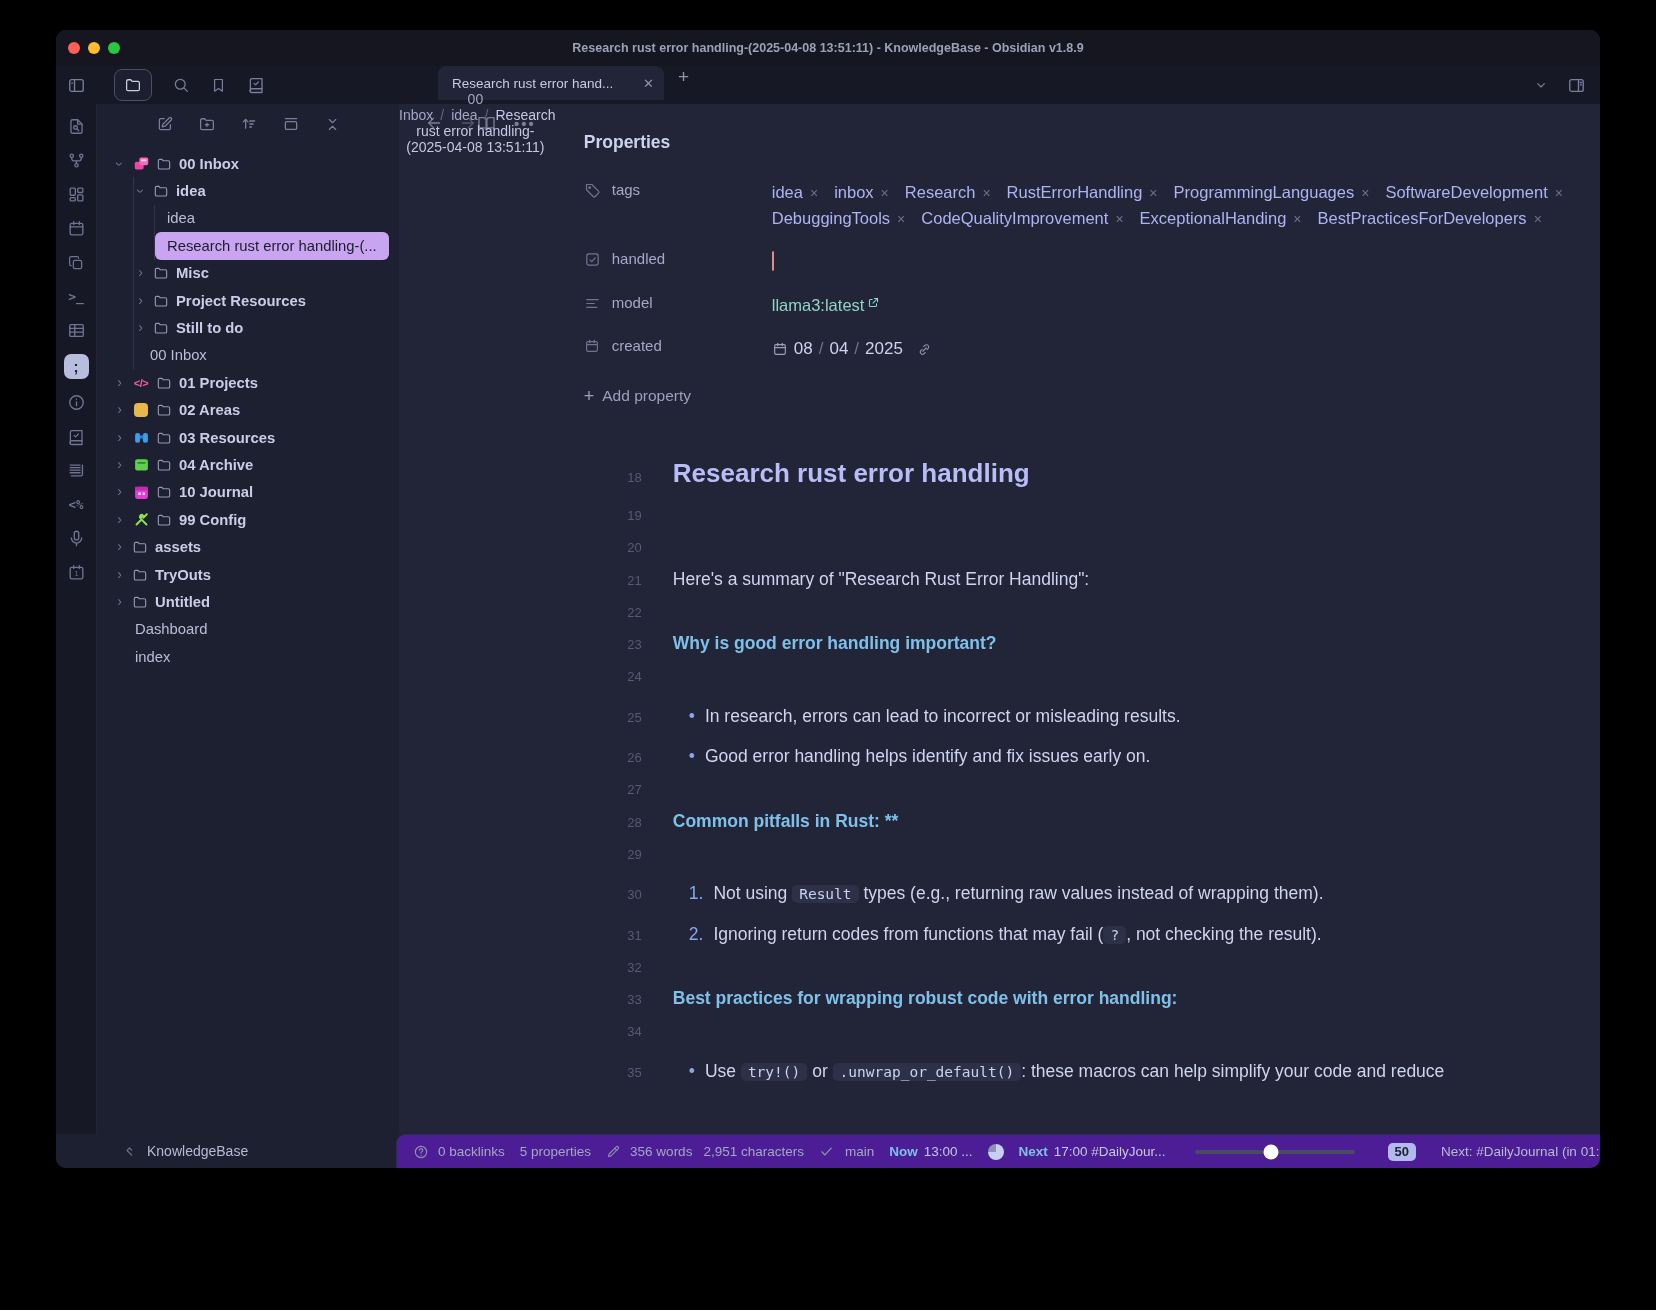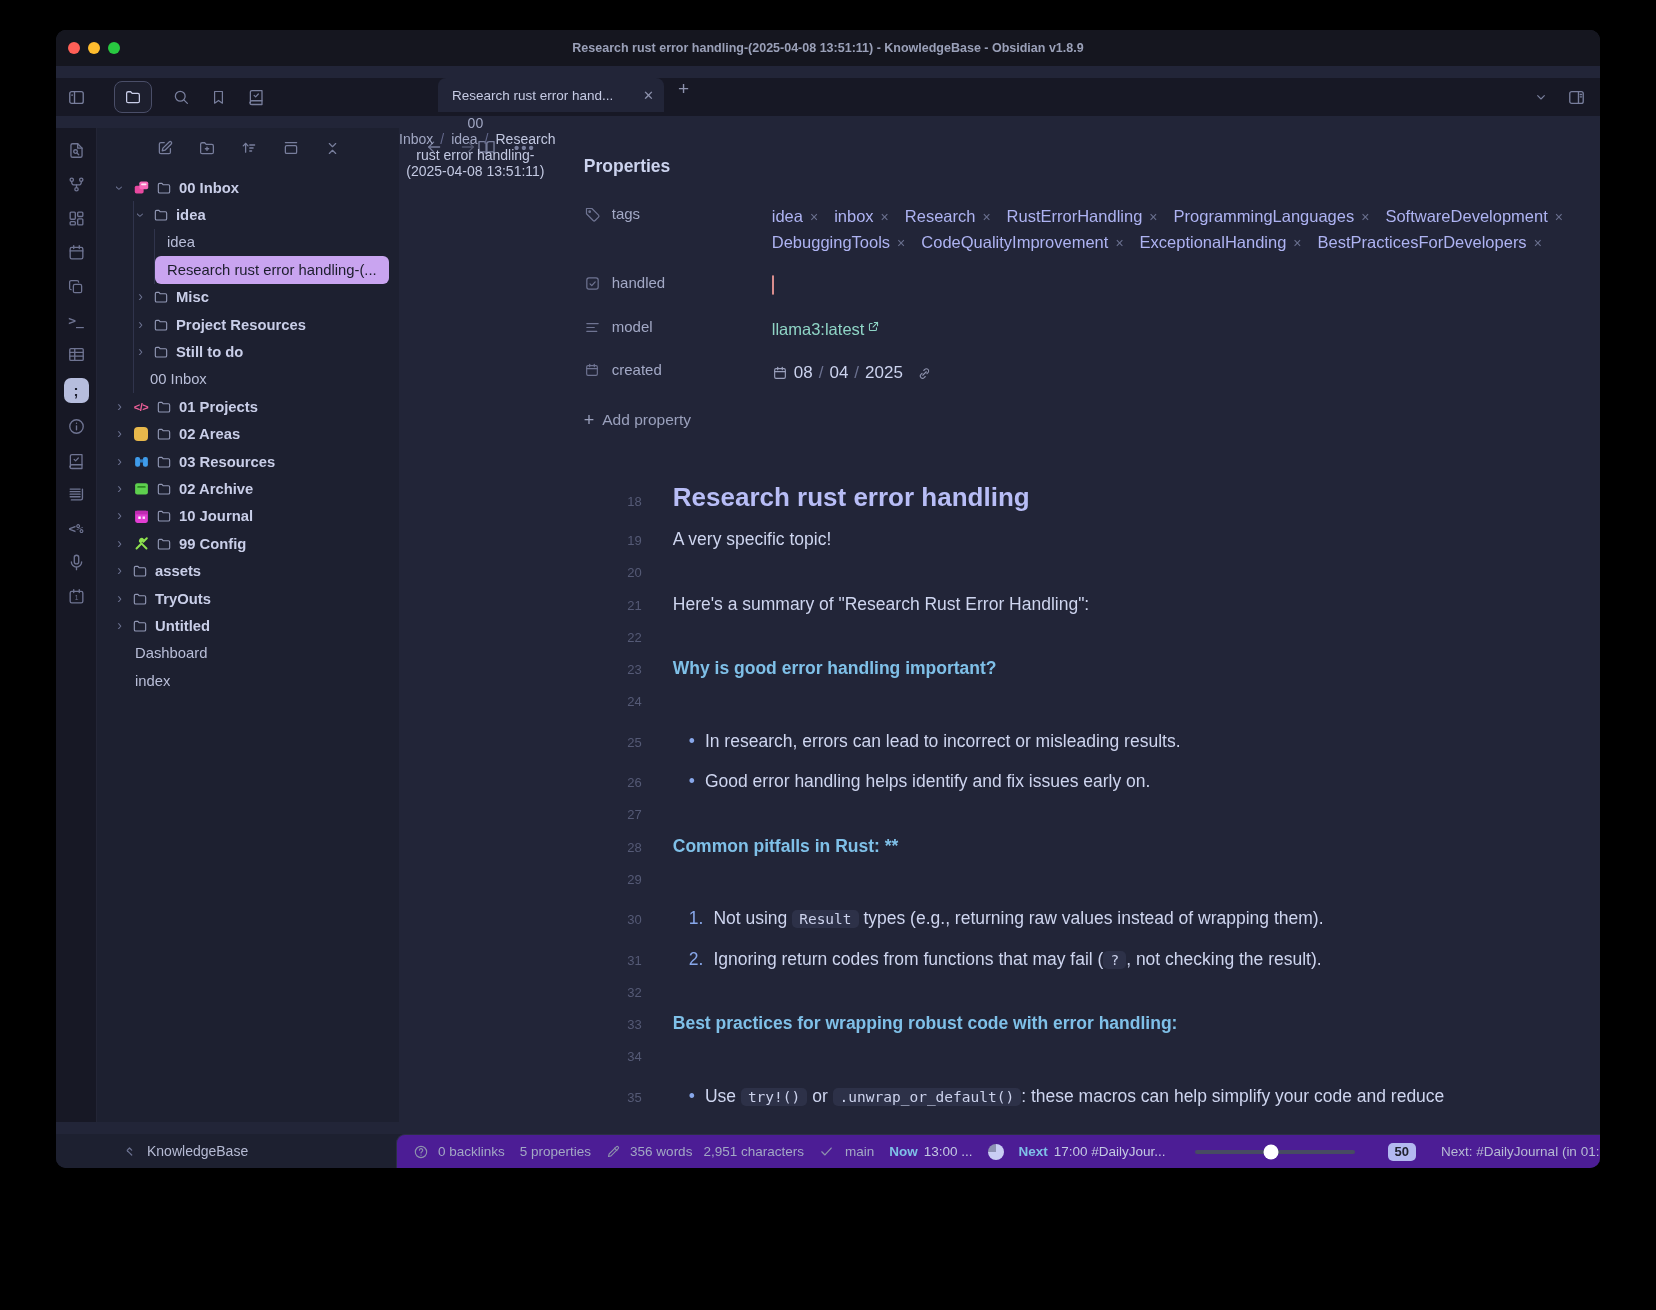--- a/index.html
+++ b/index.html
@@ -1,18 +1,18 @@
 <!DOCTYPE html>
 <html><head>
 <meta charset="utf-8">
 <style>
   html,body{margin:0;padding:0;background:#000;width:1656px;height:1310px;overflow:hidden;
     font-family:"Liberation Sans","DejaVu Sans",sans-serif;-webkit-font-smoothing:antialiased;}
   .window{position:absolute;left:56px;top:30px;width:1544px;height:1138px;background:#222538;
-    border-radius:10px;overflow:hidden;display:flex;flex-direction:column;box-shadow:0 18px 60px rgba(0,0,0,.7);gap:12px;}
+    border-radius:10px;overflow:hidden;display:flex;flex-direction:column;box-shadow:0 18px 60px rgba(0,0,0,.7);}
   
   .titlebar{height:36px;background:#15161f;display:flex;align-items:center;position:relative;flex:none;}
   .lights{display:flex;gap:8px;margin-left:12px;}
   .light{width:12px;height:12px;border-radius:50%;}
   .l-red{background:#ff5f57}.l-yellow{background:#febc2e}.l-green{background:#28c840}
   .wintitle{position:absolute;left:0;right:0;text-align:center;font-size:12.5px;font-weight:700;color:#9aa0b8;}
   
   .toprow{height:38px;background:#171825;display:flex;align-items:stretch;flex:none;}
   .toprow .ribboncell{width:40px;flex:none;display:flex;align-items:center;justify-content:center;color:#787e9c;}
   .toprow .sidecell{width:302px;flex:none;display:flex;align-items:center;gap:20px;padding-left:18px;color:#787e9c;}
@@ -418,21 +418,21 @@
               <svg viewBox="0 0 24 24" width="17" height="17">
                 <rect x="3" y="4.5" width="18" height="16" rx="3" fill="#5ed04e"></rect>
                 <rect x="6" y="8.5" width="12" height="2.6" rx="1.3" fill="#2c8a22"></rect>
               </svg>
             </span>
             <span class="fico">
               <svg viewBox="0 0 24 24" width="16" height="16" fill="none" stroke="currentColor" stroke-width="1.7" stroke-linecap="round" stroke-linejoin="round">
                 <path d="M3.5 7a2 2 0 0 1 2-2h3.4l2 2.2h7.6a2 2 0 0 1 2 2v8.3a2 2 0 0 1-2 2h-13a2 2 0 0 1-2-2z"></path>
               </svg>
             </span>
-            <span class="tlab">02 Archive</span>
+            <span class="tlab">04 Archive</span>
           </div>
           <div class="trow bold">
             <span class="chev">›</span>
             <span class="em">
               <svg viewBox="0 0 24 24" width="17" height="17">
                 <rect x="3" y="4" width="18" height="17" rx="3" fill="#e23ed3"></rect>
                 <rect x="3" y="4" width="18" height="5" fill="#c02bb2"></rect>
                 <rect x="7.5" y="12" width="3.4" height="3.4" fill="#ffffff"></rect>
                 <rect x="13.5" y="12" width="3.4" height="3.4" fill="#ffd9fa"></rect>
               </svg>
@@ -612,21 +612,20 @@
           <span class="plus">+</span>
           <span>Add property</span>
         </div>
         <div class="mdlines" id="mdlines">
             <div class="ln h1">
               <span class="num">18</span>
               <span class="txt">Research rust error handling</span>
             </div>
             <div class="ln p">
               <span class="num">19</span>
-              <span class="txt">A very specific topic!</span>
             </div>
             <div class="ln blank">
               <span class="num">20</span>
               <span class="txt">&nbsp;</span>
             </div>
             <div class="ln p">
               <span class="num">21</span>
               <span class="txt">Here's a summary of "Research Rust Error Handling":</span>
             </div>
             <div class="ln blank">

